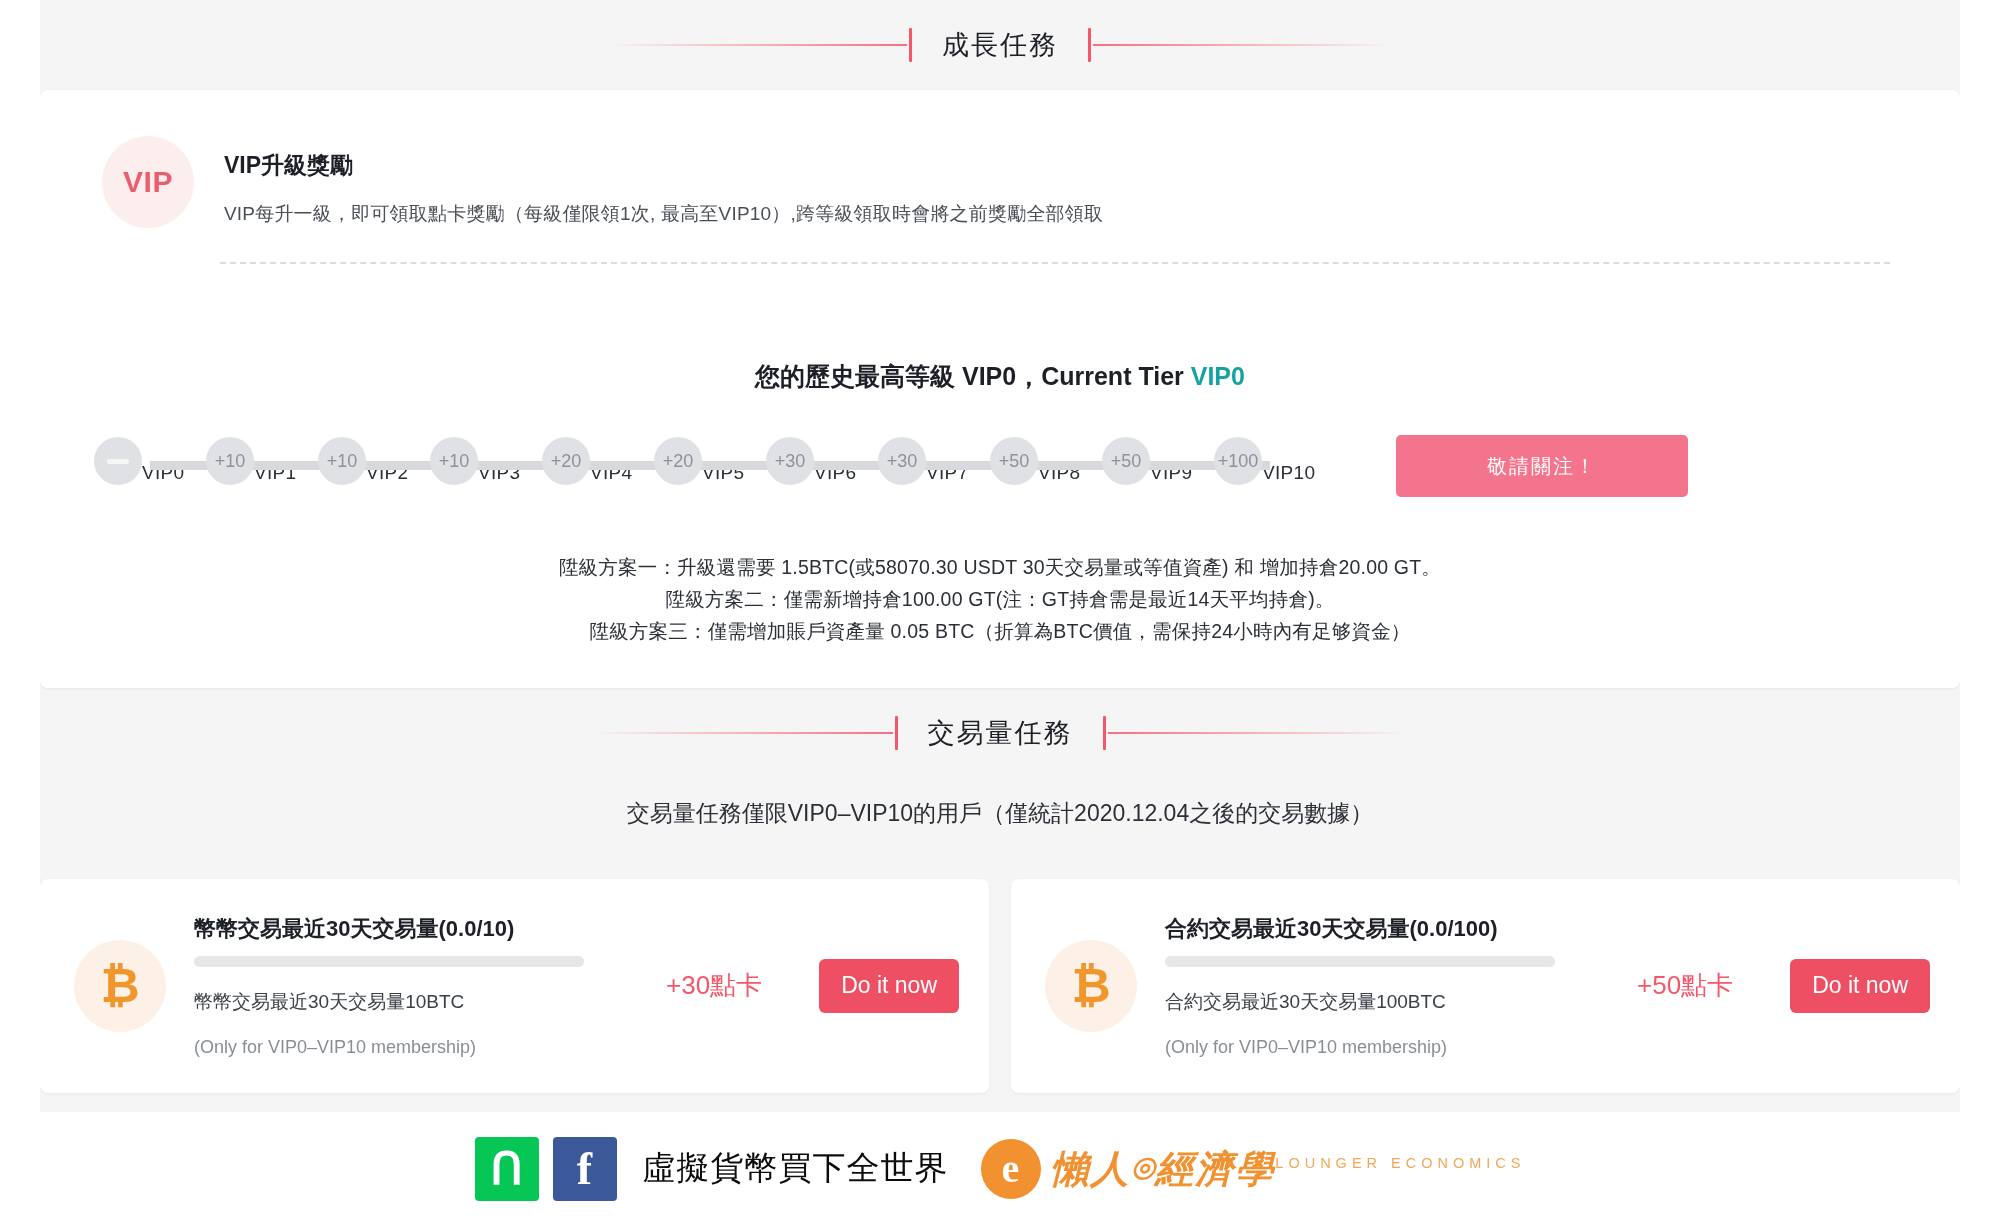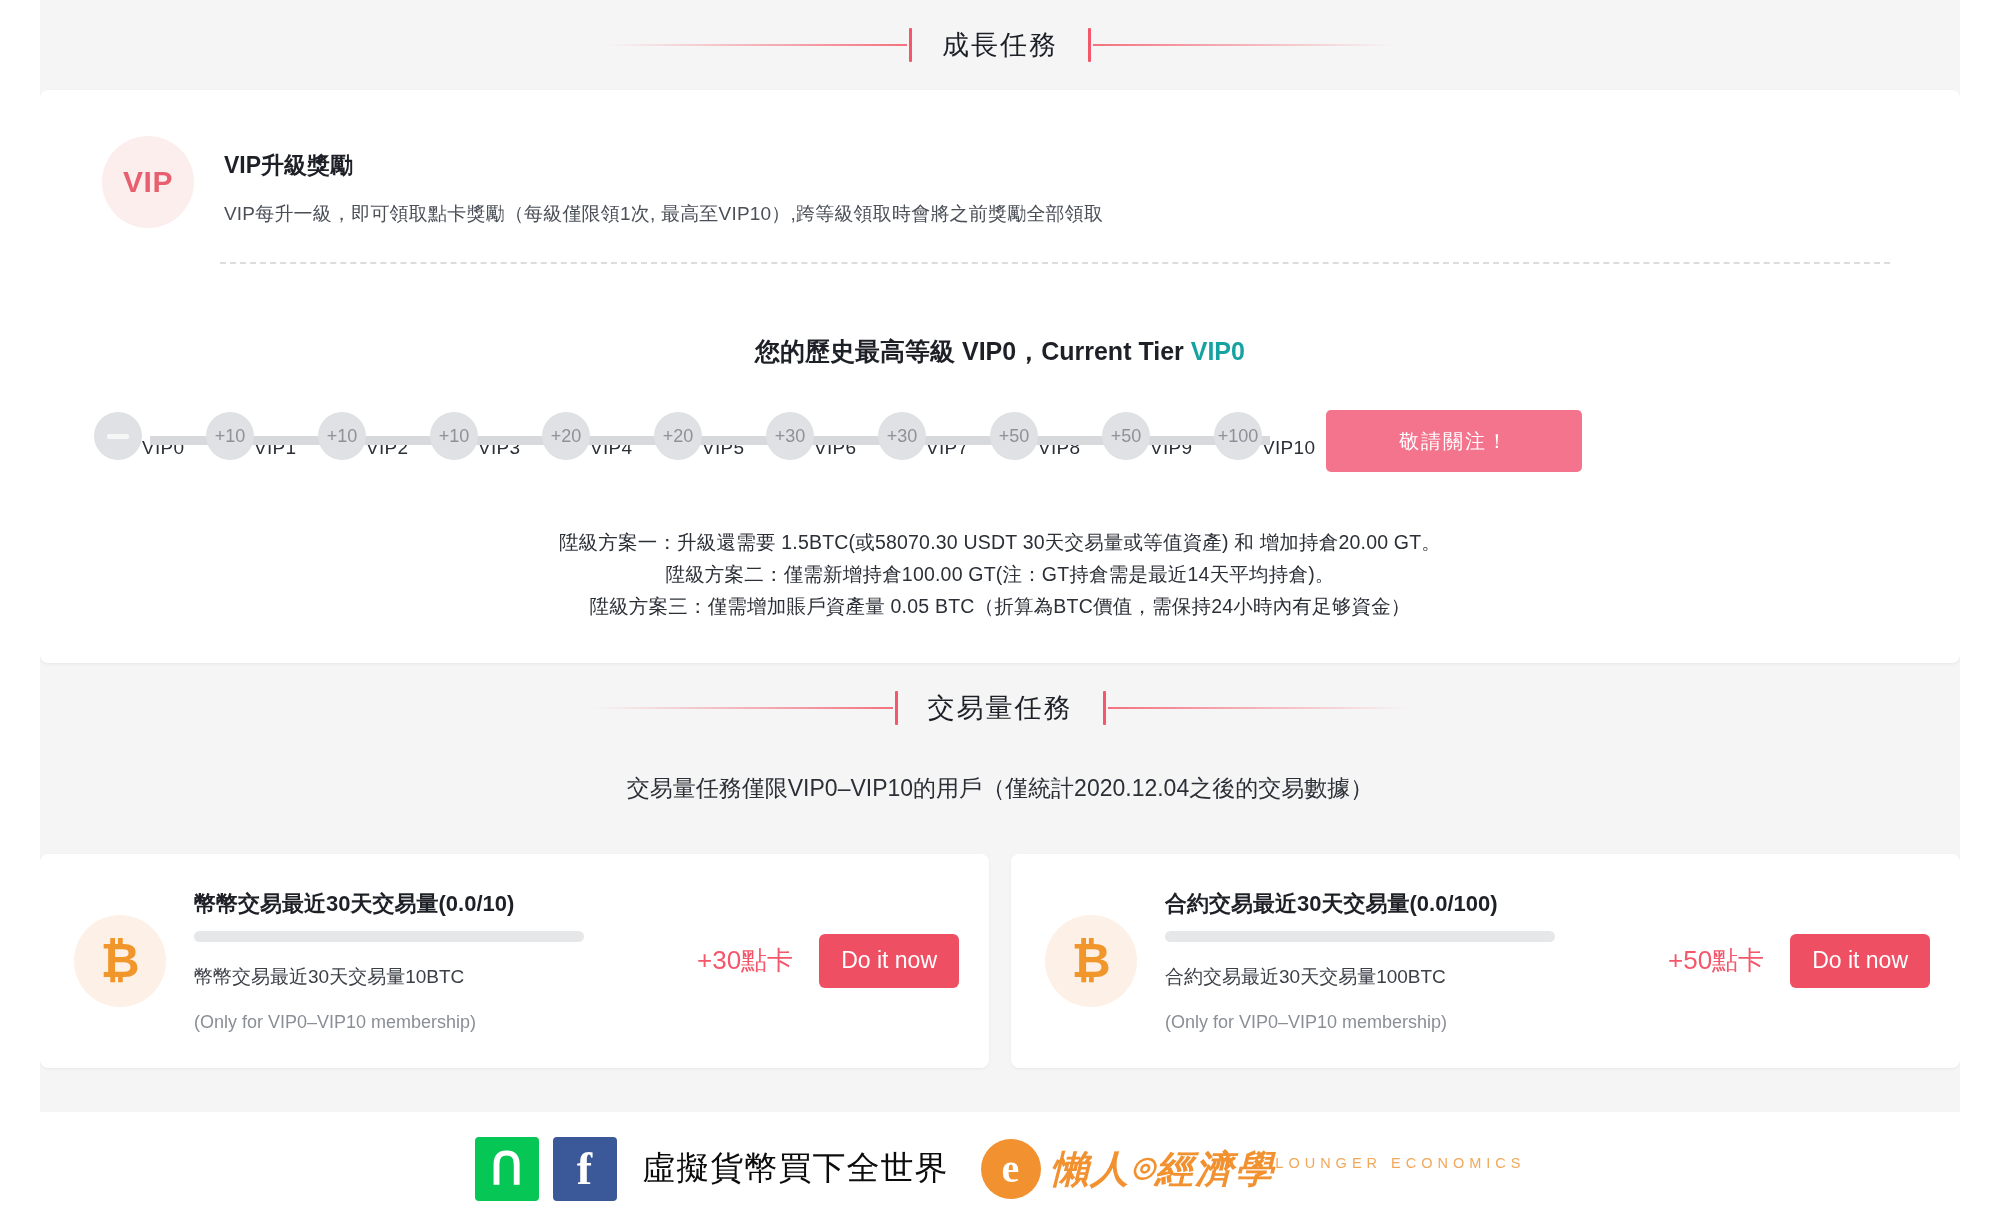--- a/index.html
+++ b/index.html
@@ -76,21 +76,21 @@
     margin: 34px 30px 0 140px;
     border-top: 2px dashed #dcdcdc;
     height: 0;
   }
 
   .tier-line {
     text-align: center;
     font-size: 25px;
     font-weight: 700;
     color: #1d2026;
-    margin-top: 71px;
+    margin-top: 96px;
   }
   .tier-line .current { color: #17a2a2; font-weight: 700; }
 
   
   .steps-row {
     display: flex;
     align-items: flex-start;
     margin-top: 44px;
     padding-left: 14px;
   }
@@ -128,26 +128,27 @@
   .circle .dash-glyph {
     width: 22px; height: 5px; background: #f6f6f7; border-radius: 2px;
   }
   .step .step-label {
     margin-top: 24px;
     font-size: 19px;
     color: #2b2f36;
     letter-spacing: .3px;
   }
   .follow-btn {
+    margin-left: 70px;
     margin-top: -2px;
     background: #f4748d;
     color: #ffffff;
     border: none;
     border-radius: 5px;
-    width: 256px;
+    width: 292px;
     height: 62px;
     font-size: 20px;
     font-family: "Liberation Sans", sans-serif;
     letter-spacing: 2px;
     cursor: pointer;
   }
 
   .schemes {
     margin-top: 54px;
     text-align: center;
@@ -211,20 +212,21 @@
     color: #fff;
     border: none;
     border-radius: 6px;
     padding: 0 22px;
     height: 54px;
     font-size: 23px;
     font-family: "Liberation Sans", sans-serif;
     cursor: pointer;
     white-space: nowrap;
     flex: none;
+    margin-left: 31px;
   }
 
   
   .footer {
     position: absolute;
     left: 0; right: 0; bottom: 0;
     height: 113px;
     background: #ffffff;
     display: flex;
     align-items: center;

